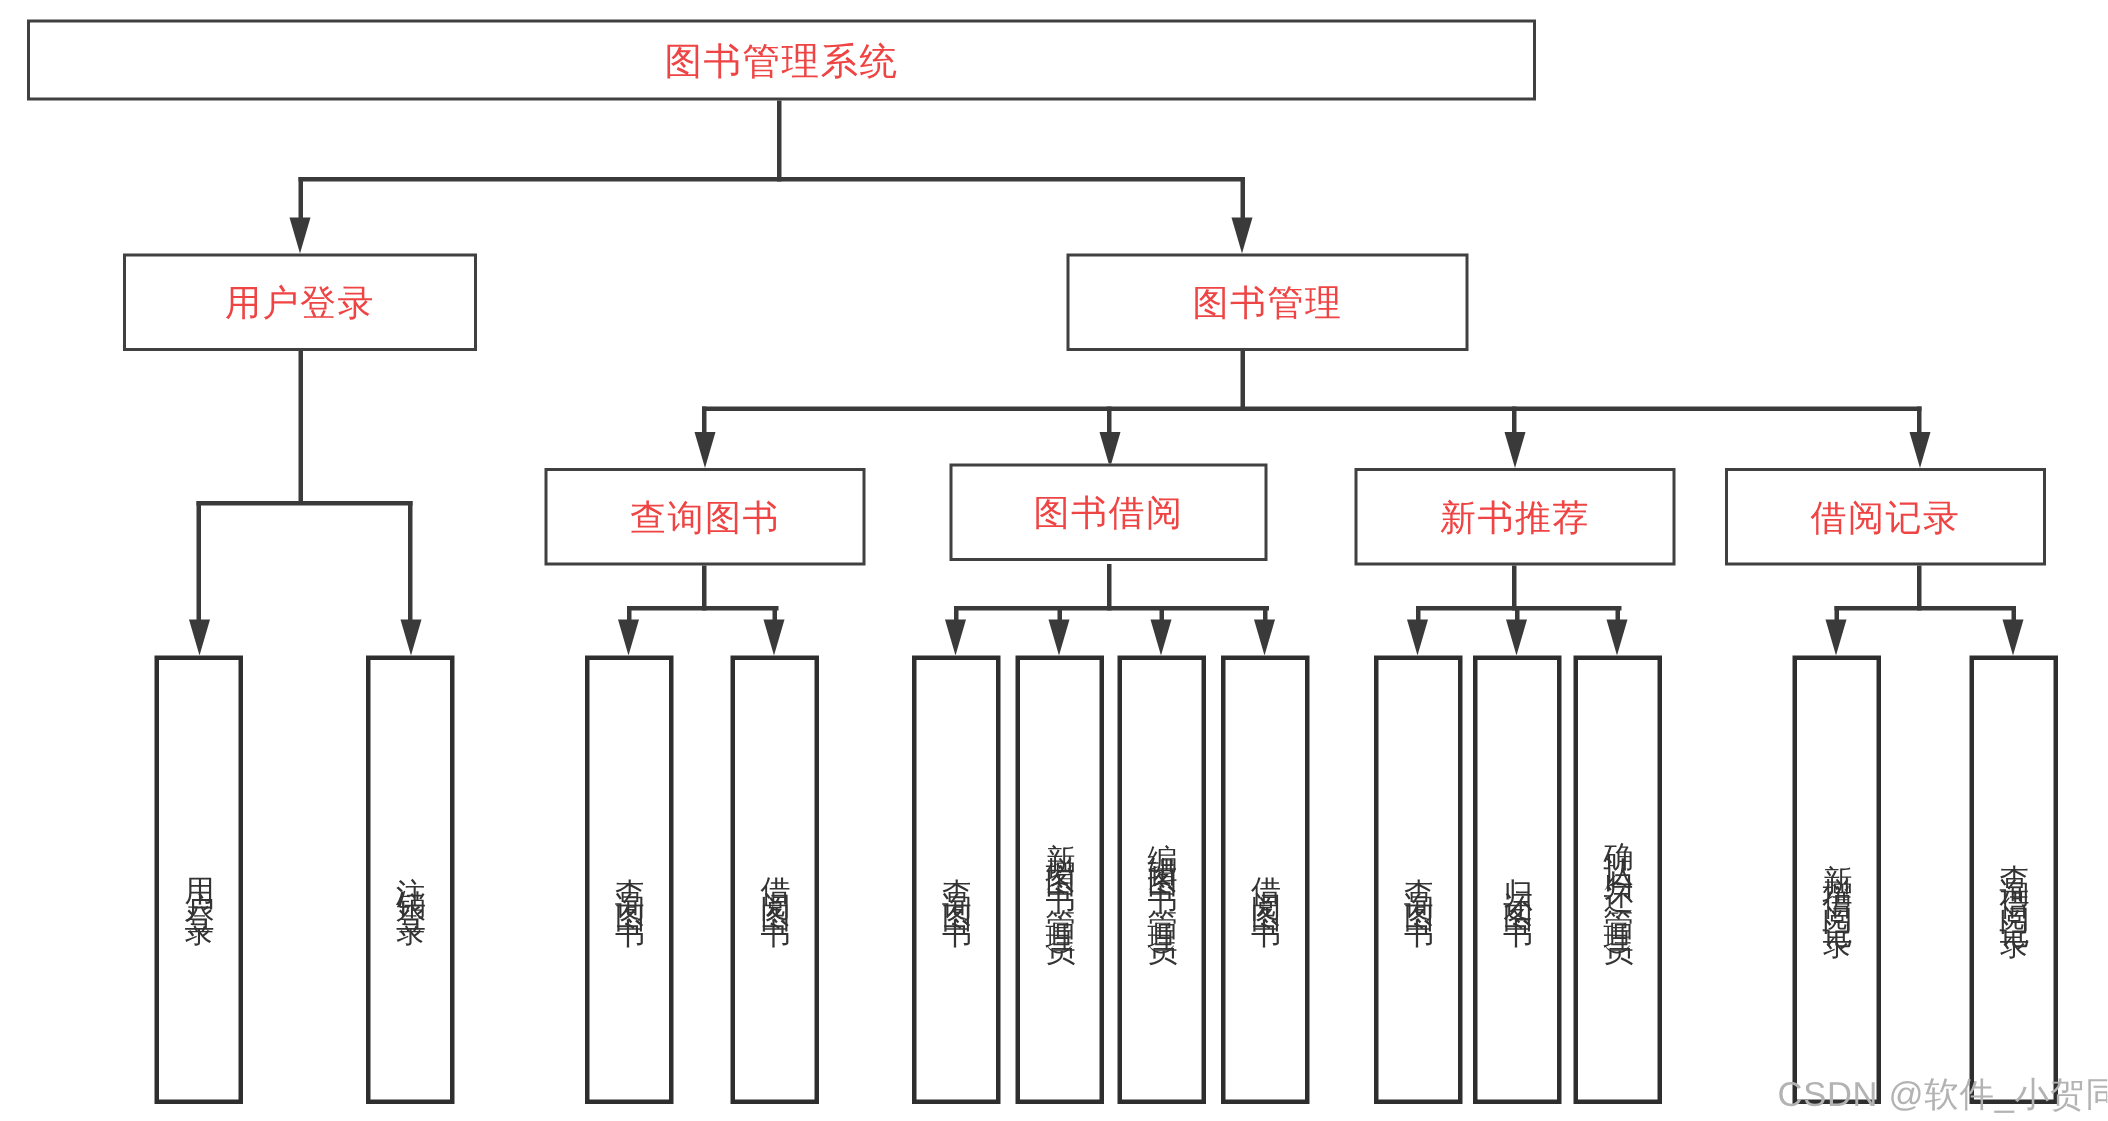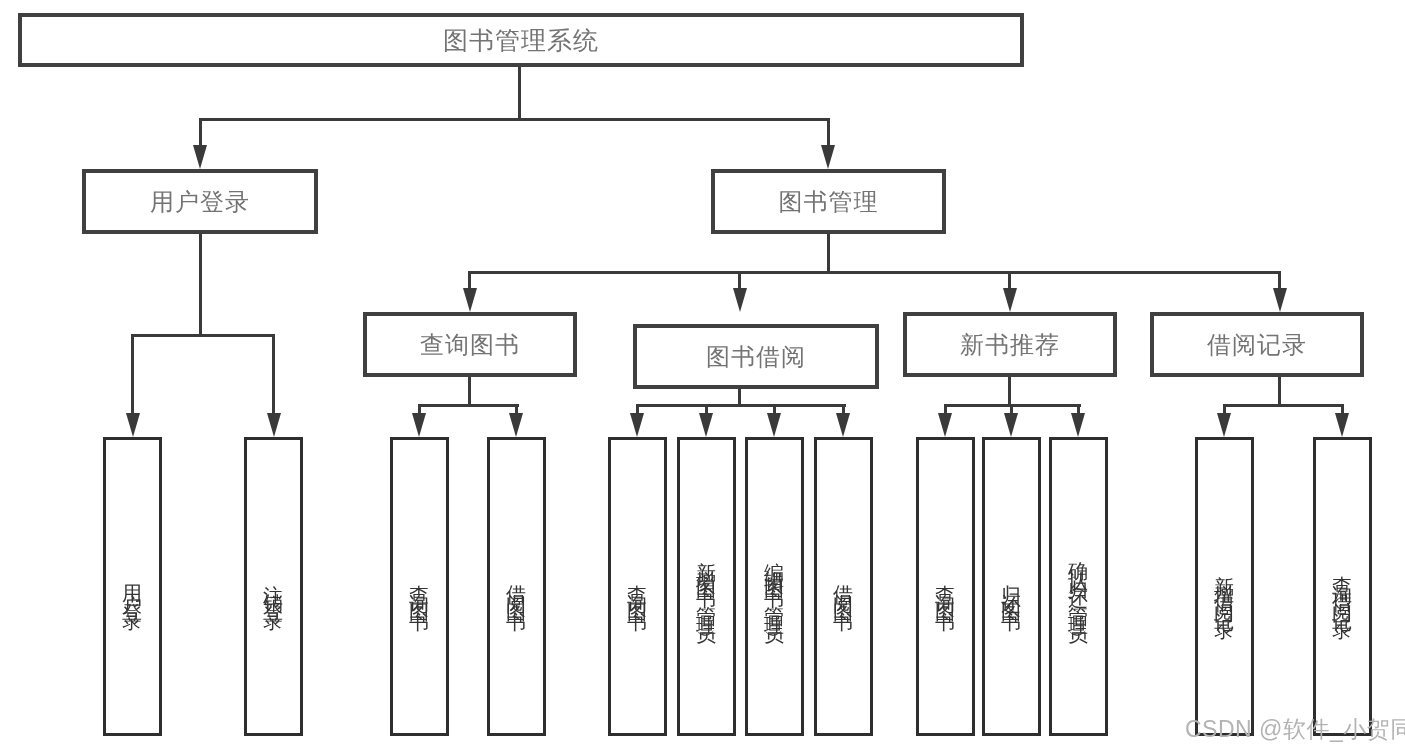--- a/index.html
+++ b/index.html
@@ -2,22 +2,22 @@
 <html><head>
 <meta charset="utf-8">
 <style>
   html,body{margin:0;padding:0;background:#fff;}
   #canvas{
     position:relative;width:1405px;height:747px;background:#ffffff;
     font-family:"Liberation Sans","DejaVu Sans",sans-serif;overflow:hidden;
   }
   .hbox{
     position:absolute;box-sizing:border-box;background:#fff;
-    border:4px solid #404040;display:flex;align-items:center;justify-content:center;
-    font-size:24px;color:#737373;letter-spacing:1px;z-index:2;
+    border:2px solid #404040;display:flex;align-items:center;justify-content:center;
+    font-size:24px;color:#ef4444;letter-spacing:1px;z-index:2;
   }
   .hbox.title{font-size:25px;}
   .vbox{
     position:absolute;box-sizing:border-box;background:#fff;
     border:3px solid #2e2e2e;display:flex;align-items:center;justify-content:center;
     width:59px;height:299px;top:437px;z-index:2;
   }
   .vtext{
     writing-mode:vertical-rl;font-size:20px;color:#333;
     letter-spacing:9px;line-height:1;white-space:nowrap;
@@ -46,21 +46,21 @@
   <div class="lv" style="left:518px;top:66px;height:55px;"></div>
   <div class="lh" style="left:199px;top:118px;width:631px;"></div>
   <div class="lv" style="left:199px;top:118px;height:30px;"></div>
   <div class="arrow" style="left:193px;top:145px;"></div>
   <div class="lv" style="left:827px;top:118px;height:30px;"></div>
   <div class="arrow" style="left:821px;top:145px;"></div>
 
   <div class="hbox" style="left:82px;top:169px;width:236px;height:65px;">
     <span>用户登录</span>
   </div>
-  <div class="hbox" style="left:711px;top:169px;width:235px;height:65px;">
+  <div class="hbox" style="left:711px;top:169px;width:268px;height:65px;">
     <span>图书管理</span>
   </div>
 
   <div class="lv" style="left:199px;top:232px;height:104px;"></div>
   <div class="lh" style="left:131px;top:334px;width:144px;"></div>
   <div class="lv" style="left:131px;top:334px;height:81px;"></div>
   <div class="arrow" style="left:126px;top:413px;"></div>
   <div class="lv" style="left:272px;top:334px;height:81px;"></div>
   <div class="arrow" style="left:267px;top:413px;"></div>
 
@@ -71,21 +71,21 @@
   <div class="lv" style="left:738px;top:271px;height:20px;"></div>
   <div class="arrow" style="left:733px;top:288px;"></div>
   <div class="lv" style="left:1008px;top:271px;height:20px;"></div>
   <div class="arrow" style="left:1003px;top:288px;"></div>
   <div class="lv" style="left:1278px;top:271px;height:20px;"></div>
   <div class="arrow" style="left:1273px;top:288px;"></div>
 
   <div class="hbox" style="left:363px;top:312px;width:214px;height:65px;">
     <span>查询图书</span>
   </div>
-  <div class="hbox" style="left:633px;top:324px;width:246px;height:65px;text-align:center;">
+  <div class="hbox" style="left:633px;top:309px;width:212px;height:65px;text-align:center;">
     <span>图书借阅</span>
   </div>
   <div class="hbox" style="left:903px;top:312px;width:214px;height:65px;">
     <span>新书推荐</span>
   </div>
   <div class="hbox" style="left:1150px;top:312px;width:214px;height:65px;">
     <span>借阅记录</span>
   </div>
 
   <div class="lv" style="left:468px;top:376px;height:31px;"></div>

